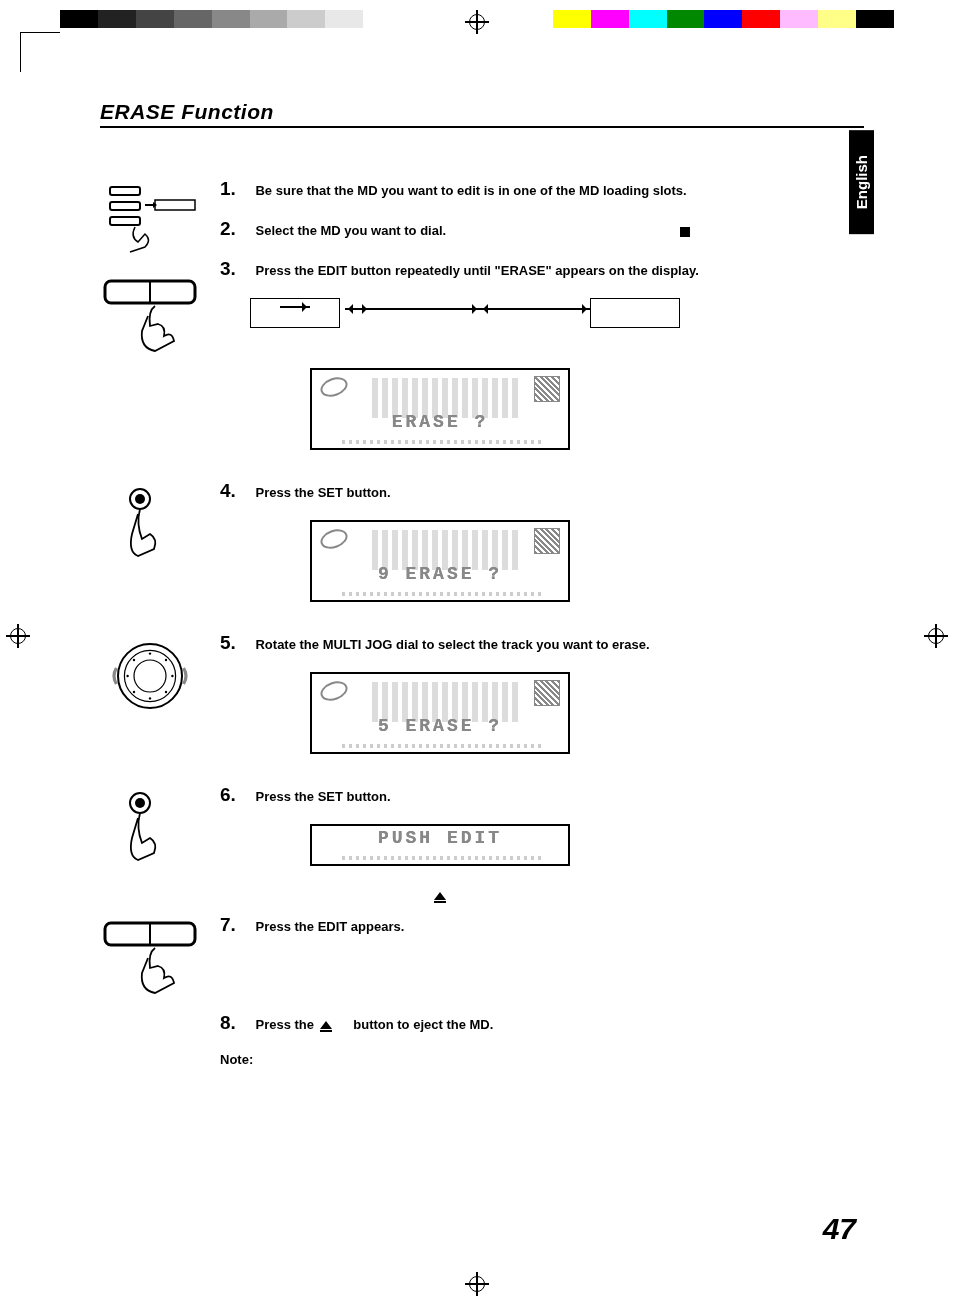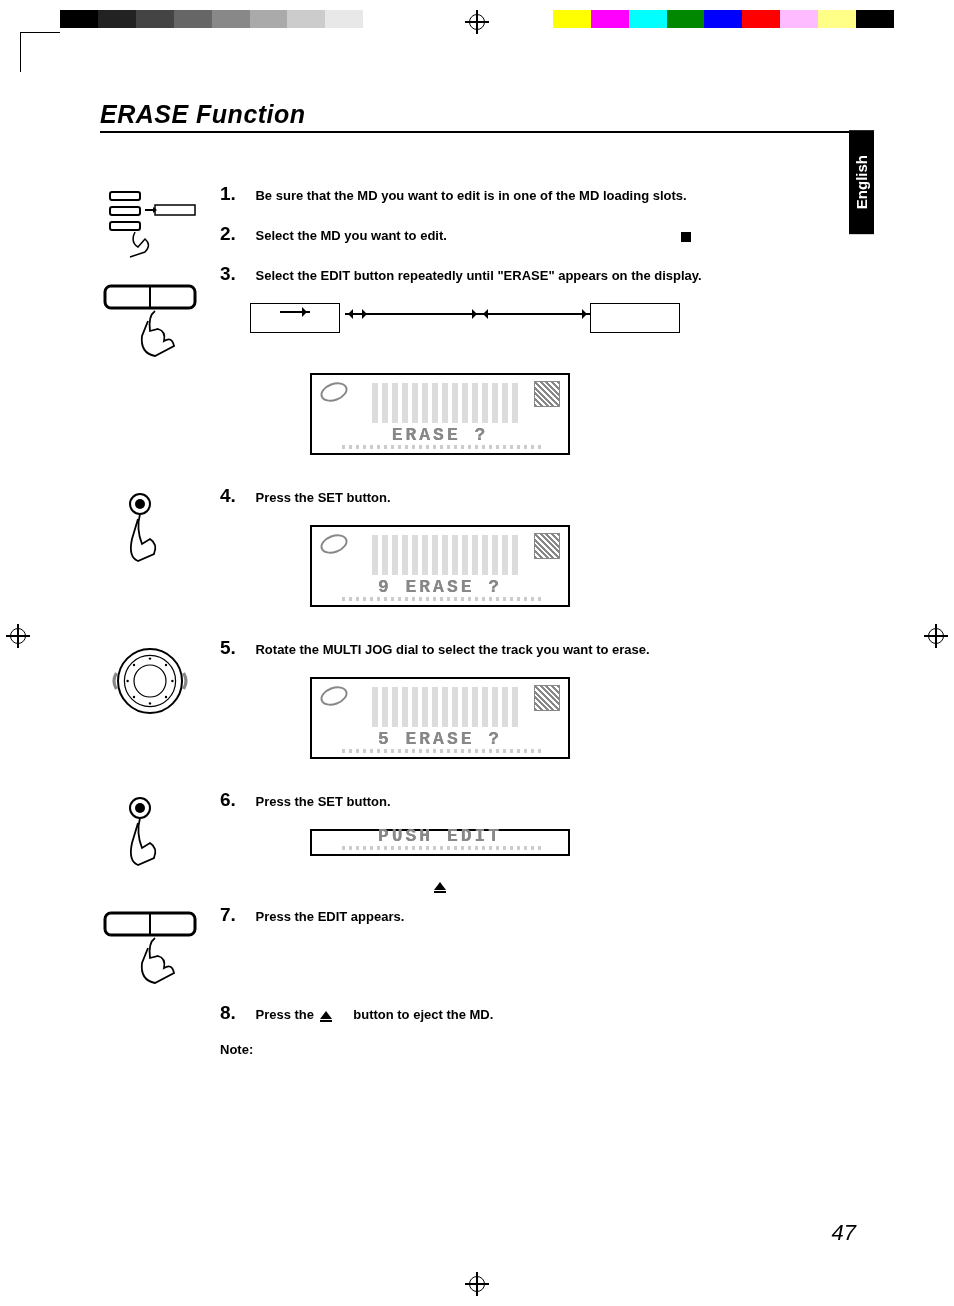--- a/index.html
+++ b/index.html
@@ -52,21 +52,21 @@
   .ch-right { top:624px; right:6px;}
   .ch-bottom { bottom:10px; left:465px;}
 
   
   .title-row {
     border-bottom: 2px solid #000;
     padding-bottom: 2px;
     margin-bottom: 50px;
   }
   .title {
-    font-size: 25px;
+    font-size: 21px;
     font-style: italic;
     font-weight: bold;
     letter-spacing: 0.5px;
   }
   
   .lang-tab {
     position: absolute;
     right: 80px;
     top: 130px;
     background: #000;
@@ -119,25 +119,25 @@
     margin: 8px 0 20px 90px;
     position: relative;
     font-family: 'Courier New', monospace;
     font-weight: bold;
     font-size: 18px;
     letter-spacing: 3px;
     color: #999;
     display:flex;
     align-items:flex-end;
     justify-content:center;
-    padding-bottom:8px;
+    padding-bottom:16px;
     background:
       repeating-linear-gradient(90deg, #ccc 0 3px, transparent 3px 7px) bottom 4px left 30px / 200px 4px no-repeat;
   }
-  .lcd.short { height: 27px; }
+  .lcd.short { height: 42px; }
   .lcd .disc {
     position:absolute; left:8px; top:8px;
     width:28px; height:18px; border:2px solid #888; border-radius:50%;
     transform: rotate(-20deg);
   }
   .lcd .bars {
     position:absolute; left:60px; top:8px; width:150px; height:40px;
     background:
       repeating-linear-gradient(90deg, #bbb 0 6px, transparent 6px 10px),
       linear-gradient(transparent 60%, #fff 60%);
@@ -185,23 +185,23 @@
   
   .illus {
     border: none;
     width: 100px;
     height: 80px;
   }
   .page-num {
     position: absolute;
     right: 98px;
     bottom: 60px;
-    font-size: 22px;
+    font-size: 30px;
     font-style: italic;
-    font-weight: normal;
+    font-weight: bold;
   }
   .stop-sq {
     display:inline-block; width:10px; height:10px; background:#000;
     vertical-align:middle;
   }
   .eject-tri {
     display:inline-block; width:0; height:0;
     border-left:6px solid transparent;
     border-right:6px solid transparent;
     border-bottom:8px solid #000;
@@ -275,26 +275,26 @@
         <path d="M55 30 Q48 35 50 50 L58 48 Q66 50 64 60 Q72 55 74 65 L55 75 Q40 72 42 55 L48 40" fill="#fff" stroke="#000" stroke-width="1.8"></path>
       </svg>
     </div>
     <div class="text-col">
       <div class="step">
         <span class="step-num">1.</span>
         <span class="step-text">Be sure that the MD you want to edit is in one of the MD loading slots.</span>
       </div>
       <div class="step">
         <span class="step-num">2.</span>
-        <span class="step-text">Select the MD you want to edit.</span>
+        <span class="step-text">Select the MD you want to dial.</span>
         <span style="margin-left:230px" class="stop-sq"></span>
       </div>
       <div class="step">
         <span class="step-num">3.</span>
-        <span class="step-text">Select the EDIT button repeatedly  until "ERASE" appears on the display.</span>
+        <span class="step-text">Press the EDIT button repeatedly  until "ERASE" appears on the display.</span>
       </div>
 
       <div class="flow">
         <div class="box b1"></div>
         <div class="box b4"></div>
         <div class="arrow-r ar0"></div>
         <div class="arrow-r ar1"></div>
         <div class="arrow-r ar2"></div>
         <div class="arrow-r ar3"></div>
         <div class="arrow-l al1"></div>

